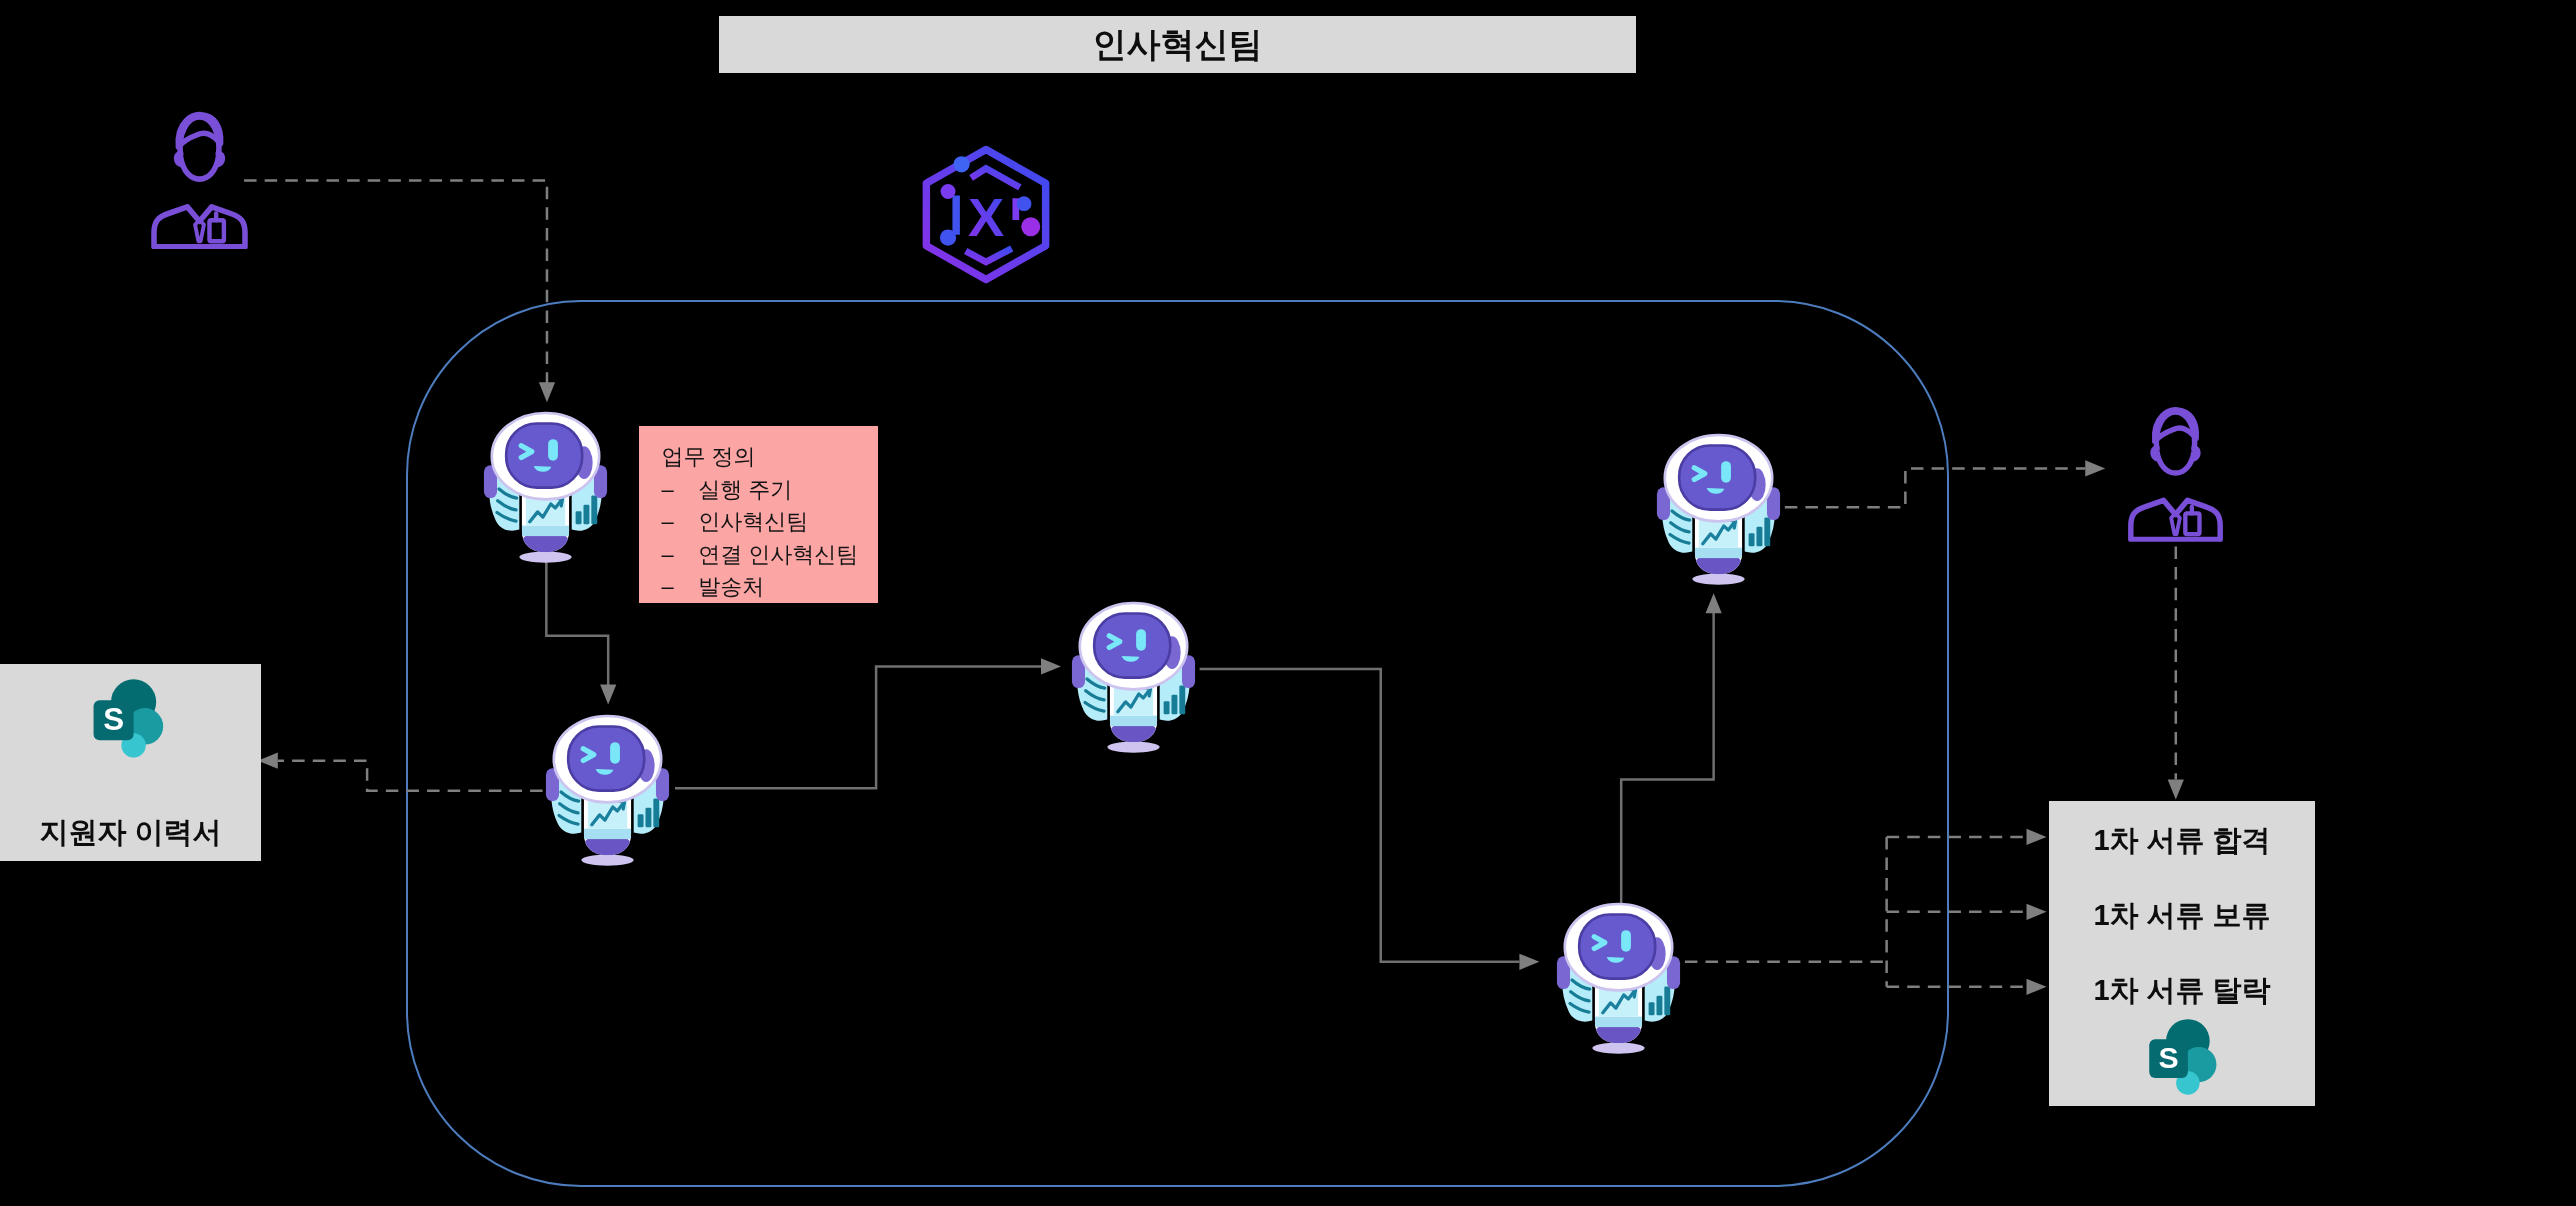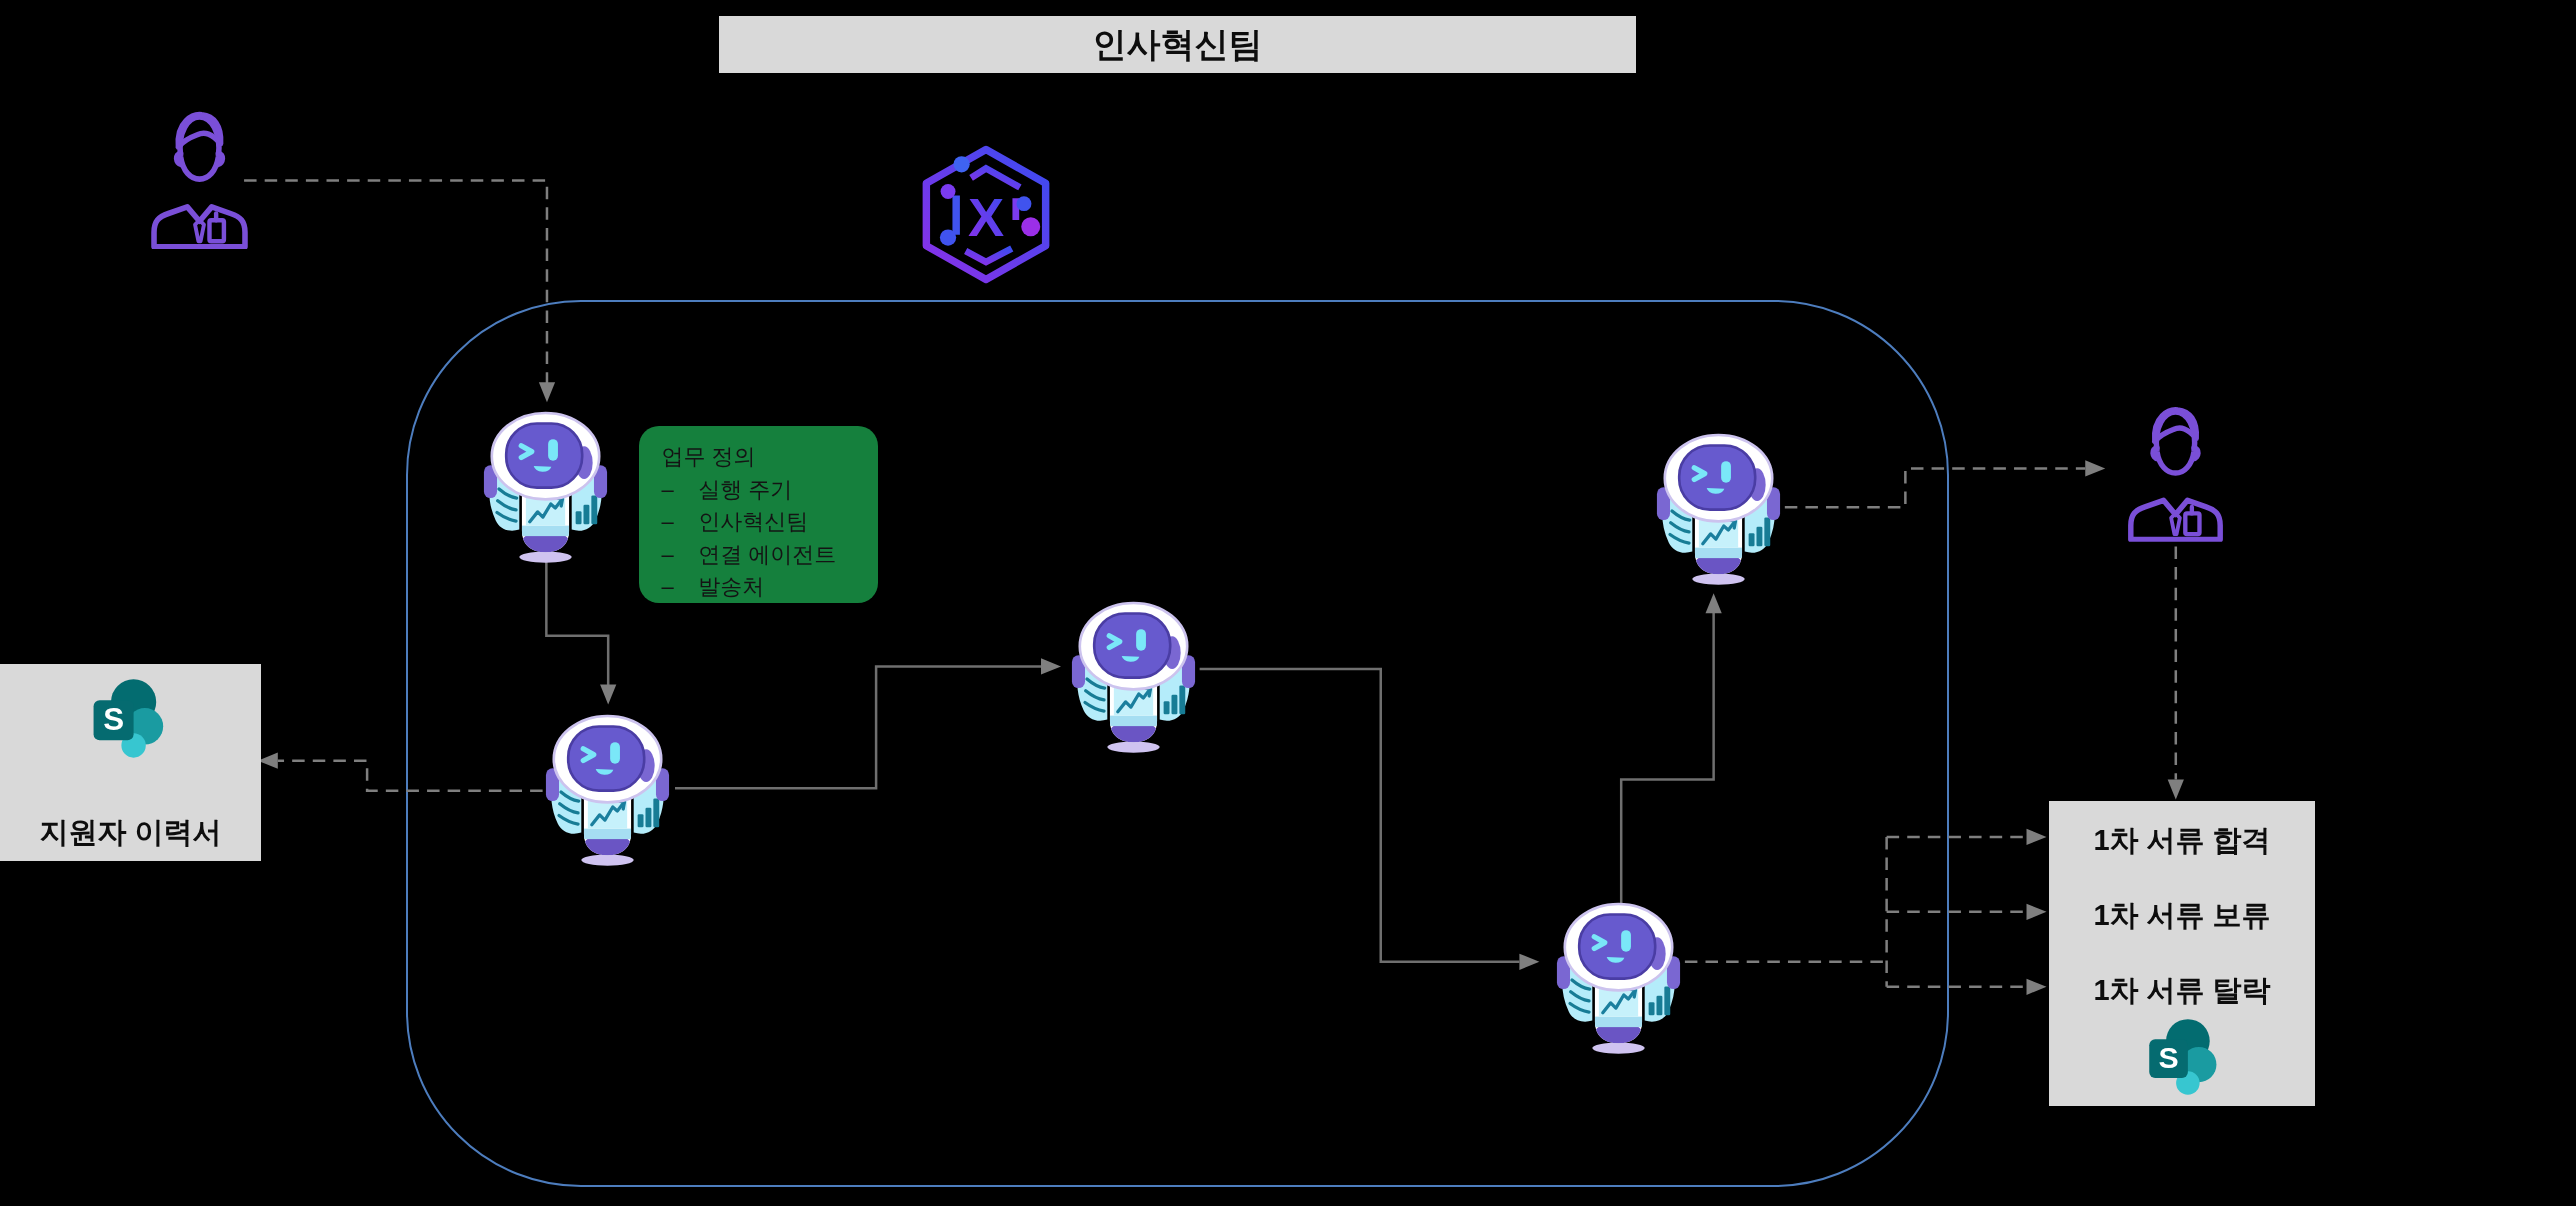--- a/index.html
+++ b/index.html
@@ -9,22 +9,22 @@
   .panel{position:absolute;background:#d9d9d9;color:#0d0d0d;}
   .title-bar{left:719px;top:8.1px;width:917px;height:57px;display:flex;
              align-items:center;justify-content:center;font-size:34px;font-weight:bold;margin-top:8px;}
   .boundary{position:absolute;left:406px;top:300px;width:1543px;height:887px;
             border:2.5px solid #4d7dbe;border-radius:175px;box-sizing:border-box;}
   svg.connectors{position:absolute;left:0;top:0;}
   .dashline{stroke:#7f7f7f;stroke-width:4;fill:none;stroke-dasharray:20 13;}
   .solidline{stroke:#6f6f6f;stroke-width:4;fill:none;}
   .ahead{fill:#7f7f7f;}
   .task-note{position:absolute;left:639px;top:426px;width:239px;height:177px;
-             background:#15803d;color:#141414;font-size:22px;box-sizing:border-box;
-             padding:15px 0 0 22.5px;border-radius:20px;}
+             background:#fca5a5;color:#141414;font-size:22px;box-sizing:border-box;
+             padding:15px 0 0 22.5px;}
   .task-note .line{line-height:32.5px;white-space:pre;}
   .resume-box{left:0;top:664px;width:261px;height:197px;}
   .resume-label{position:absolute;left:0;right:0;top:149px;text-align:center;
                 font-size:29px;font-weight:bold;}
   .results-box{left:2049px;top:801px;width:266px;height:305px;}
   .res-row{position:absolute;left:0;right:0;text-align:center;font-size:29px;font-weight:bold;}
   .review-note{position:absolute;left:2309px;top:469px;width:200px;text-align:center;
                color:#7f7f7f;font-size:24px;line-height:33px;}
   .wmark{stroke:#177c95;stroke-width:5;fill:none;stroke-linecap:round;}
   .zz{stroke:#1b7f9e;stroke-width:5;fill:none;stroke-linecap:round;stroke-linejoin:round;}
@@ -185,21 +185,21 @@
       <use href="#sym-robot"></use>
     </svg>
   <svg class="abs" style="left:1553px;top:900px" width="131" height="154" viewBox="0 0 200 235">
       <use href="#sym-robot"></use>
     </svg>
 
   <div class="task-note">
     <div class="line">업무 정의</div>
     <div class="line">–    실행 주기</div>
     <div class="line">–    인사혁신팀</div>
-    <div class="line">–    연결 에이전트</div>
+    <div class="line">–    연결 인사혁신팀</div>
     <div class="line">–    발송처</div>
   </div>
 
   <div class="panel resume-box">
     <svg class="abs" style="left:84px;top:11.2px" width="87" height="87" viewBox="0 0 100 100">
         <use href="#sym-sharepoint"></use>
       </svg>
     <div class="resume-label">지원자 이력서</div>
   </div>
 

